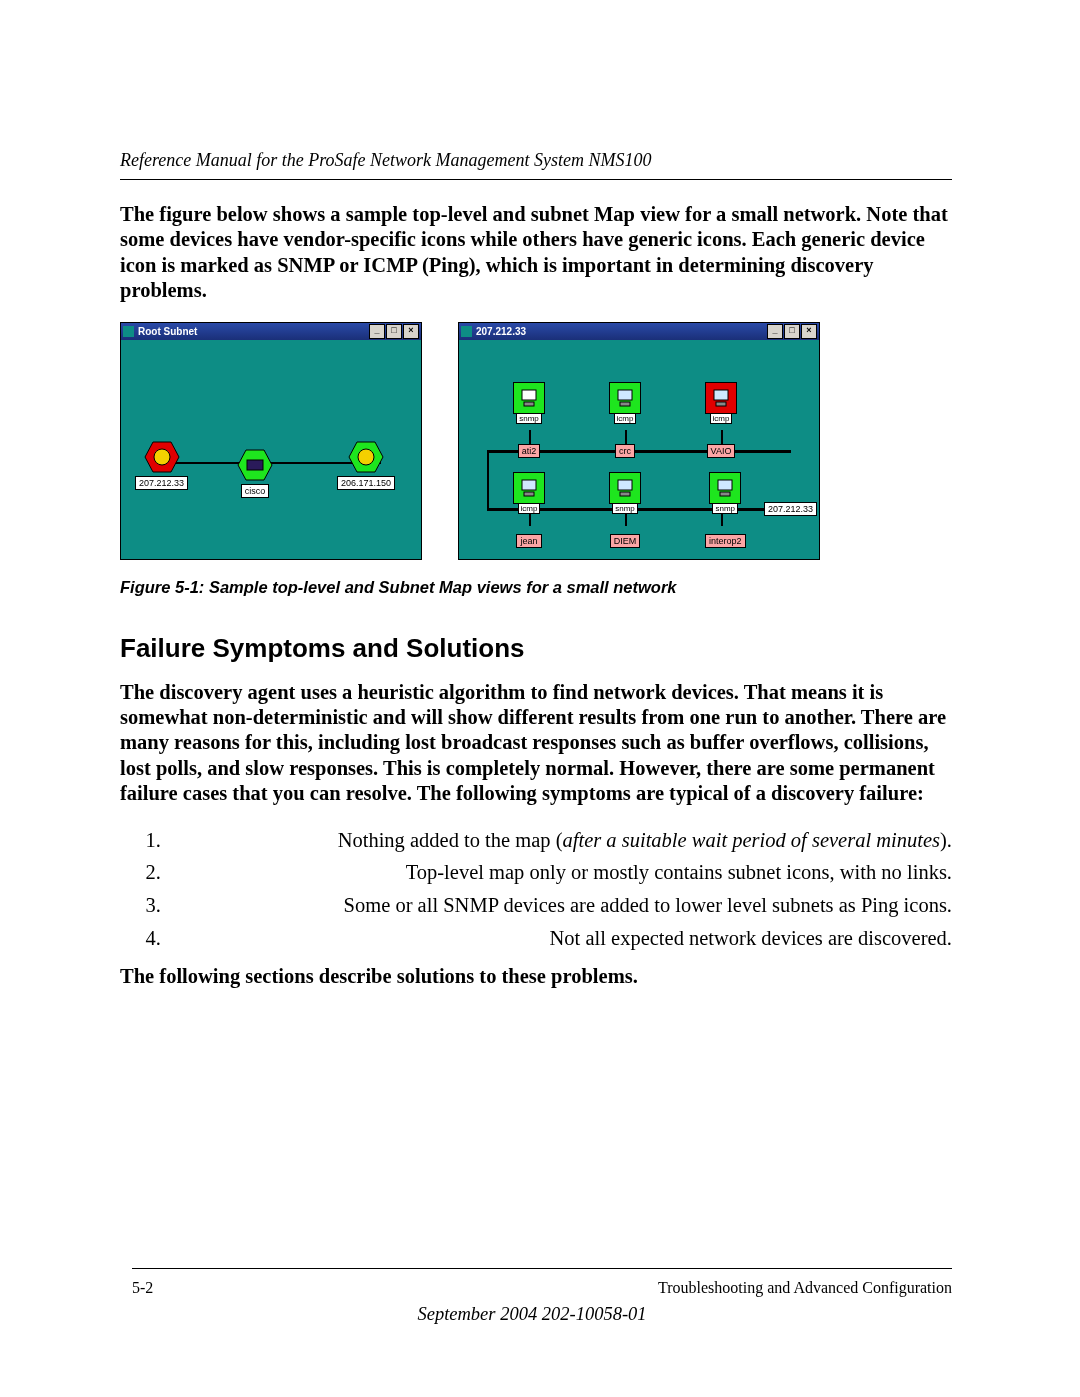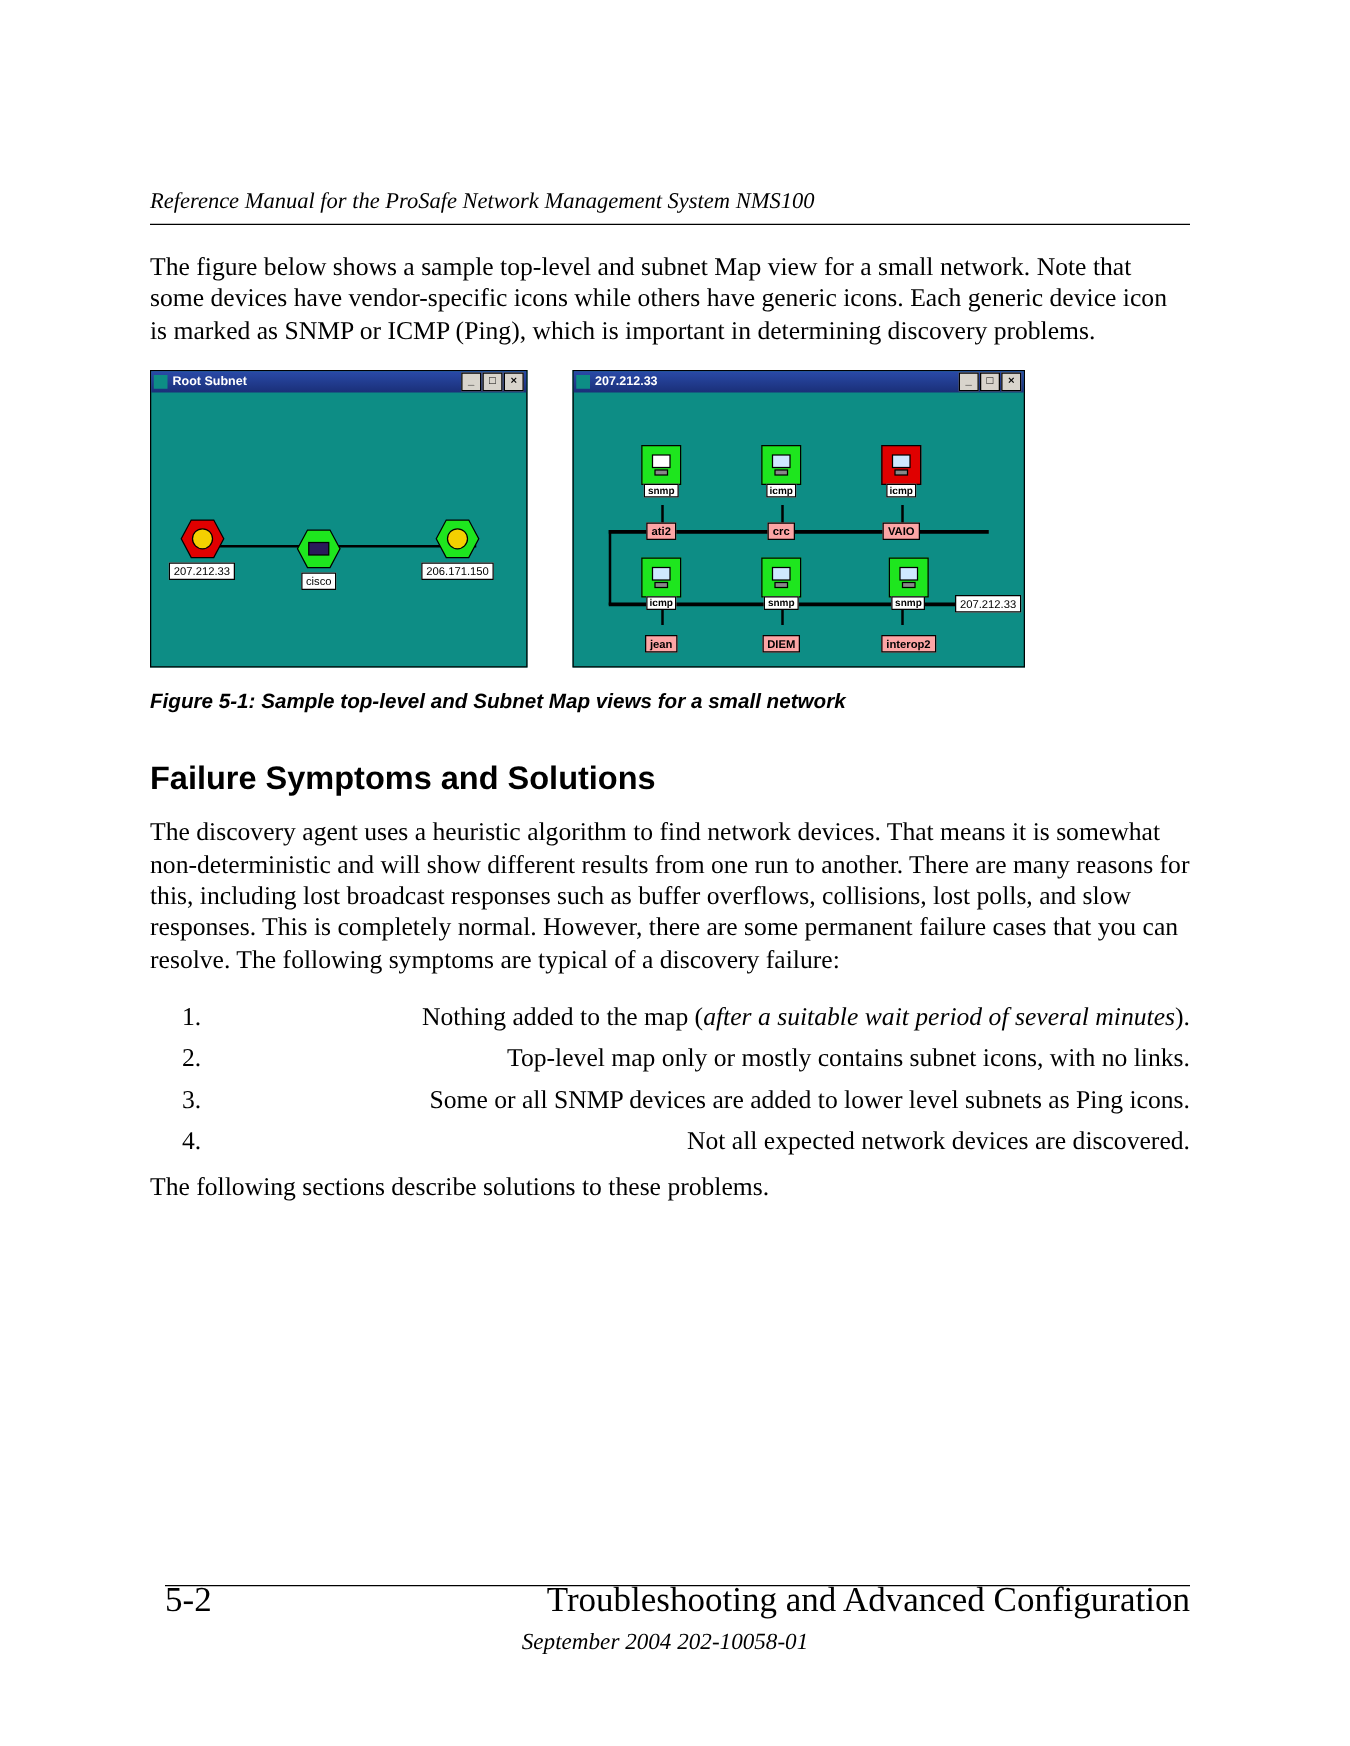--- a/index.html
+++ b/index.html
@@ -21,20 +21,21 @@
   }
   hr.rule {
     border: none;
     border-top: 1.5px solid #000;
     margin: 0 0 22px 0;
   }
   p.body {
     font-size: 20.5px;
     line-height: 1.24;
     margin: 0 0 18px 0;
+    font-weight: bold;
   }
   .figure-row {
     display: flex;
     gap: 36px;
     margin: 8px 0 18px 0;
   }
   .win {
     background: #0d8d85;
     border: 1px solid #000;
     position: relative;
@@ -103,21 +104,20 @@
   .vlink {
     position:absolute;
     background:#000;
     width:2px;
   }
   .dev {
     position:absolute;
     display:flex;
     flex-direction:column;
     align-items:center;
-    font-weight:bold;
   }
   .dev .box {
     width:30px;height:30px;
     display:flex;align-items:center;justify-content:center;
     border:1px solid #000;
   }
   .dev .box.green { background:#1ee61e; }
   .dev .box.red   { background:#e00000; }
   .dev .tag {
     background:#fff;border:1px solid #000;
@@ -159,21 +159,21 @@
     left:132px; right:128px;
     bottom: 128px;
     border-top:1.5px solid #000;
   }
   .footer-row {
     position:absolute;
     left:132px; right:128px;
     bottom: 100px;
     display:flex;
     justify-content:space-between;
-    font-size: 28px;
+    font-size: 16px;
   }
   .footer-date {
     position:absolute;
     left:0; right:16px;
     bottom: 72px;
     text-align:center;
     font-style: italic;
     font-size: 18.5px;
     margin-top: 44px;
   }

